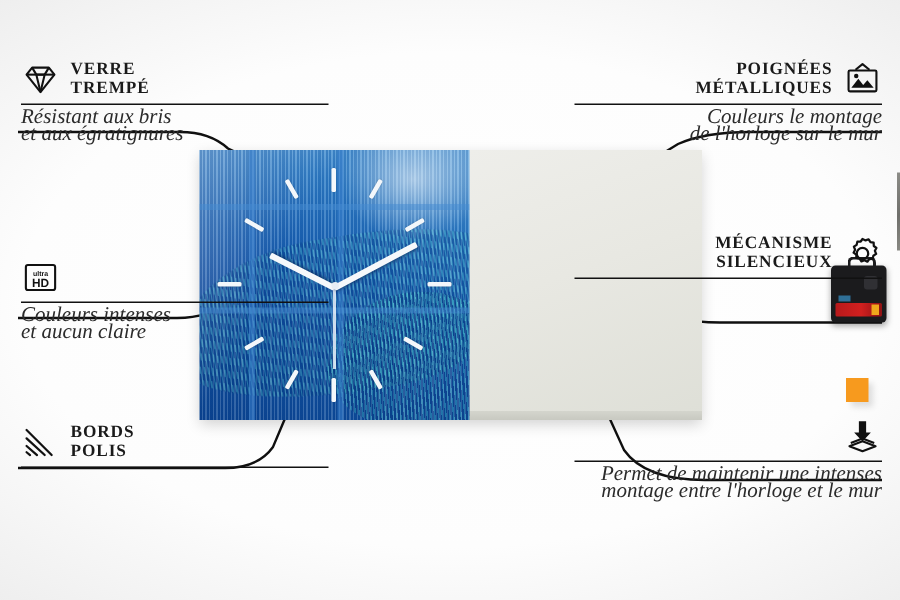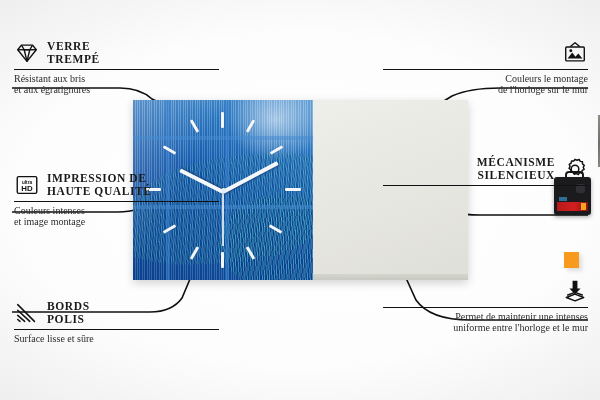--- a/index.html
+++ b/index.html
@@ -89,30 +89,30 @@
   }
   
   .feat{position:absolute;width:205px;}
   .feat .head{display:flex;align-items:center;gap:7px;}
   .feat .title{
     font-family:"Liberation Serif",serif;font-weight:bold;
     font-size:11.5px;letter-spacing:.6px;color:#1a1a1a;line-height:13px;text-transform:uppercase;
   }
   .feat .rule{height:1.4px;background:#111;margin:3px 0 4px;}
   .feat .sub{
-    font-family:"Liberation Serif",serif;font-size:10px;color:#2b2b2b;line-height:10.5px;
+    font-family:"Liberation Serif",serif;font-size:14px;color:#2b2b2b;line-height:10.5px;font-style:italic;
   }
   .feat.left{left:14px;text-align:left;}
   .feat.left .head{justify-content:flex-start;}
   .feat.right{right:12px;text-align:right;}
   .feat.right .head{justify-content:flex-end;}
   .ico{flex:0 0 auto;width:26px;height:26px;display:block;}
   .f1{top:40px;}
   .f2{top:172px;}
-  .f3{top:300px;}
+  .f3{top:282px;}
   .r1{top:40px;}
   .r2{top:156px;}
   .r3{top:278px;}
   svg.link{position:absolute;left:0;top:0;width:600px;height:400px;pointer-events:none;}
 </style>
 </head>
 <body>
 
 <div id="stage">
 
@@ -205,55 +205,52 @@
 
   <div class="feat left f2">
     <div class="head">
       <span class="ico">
         <svg viewBox="0 0 28 28" width="26" height="26">
           <rect x="3.5" y="5" width="21" height="18" fill="none" stroke="#111" stroke-width="1.5" rx="1.5"></rect>
           <text x="14" y="12.6" font-family="Liberation Sans, sans-serif" font-size="5" font-weight="bold" fill="#111" text-anchor="middle">ultra</text>
           <text x="14" y="20.5" font-family="Liberation Sans, sans-serif" font-size="8.5" font-weight="bold" fill="#111" text-anchor="middle">HD</text>
         </svg>
       </span>
-      <span class="title">
-        <span>IMPRESSION DE</span><br>
-        <span>HAUTE QUALITÉ</span>
-      </span>
     </div>
     <div class="rule"></div>
     <div class="sub">
       <span>Couleurs intenses</span><br>
-      <span>et image montage</span>
+      <span>et aucun claire</span>
     </div>
   </div>
 
   <div class="feat left f3">
     <div class="head">
       <span class="ico">
         <svg viewBox="0 0 28 28" width="26" height="26" stroke="#111" stroke-width="1.6" stroke-linecap="round">
           <path d="M4 5 L22 23"></path>
             <path d="M4 11 L17 23"></path>
             <path d="M4 16.5 L11.5 23"></path>
             <path d="M4 21 L6.5 23"></path>
         </svg>
       </span>
       <span class="title">
         <span>BORDS</span><br>
         <span>POLIS</span>
       </span>
     </div>
     <div class="rule"></div>
-    <div class="sub">
-      <span>Surface lisse et sûre</span>
-    </div>
   </div>
 
   <div class="feat right r1">
     <div class="head">
+      <span class="title">
+        <span>POIGNÉES</span><br>
+        <span>MÉTALLIQUES</span>
+      </span>
       <span class="ico">
         <svg viewBox="0 0 28 28" width="26" height="26" fill="none" stroke="#111" stroke-width="1.5" stroke-linejoin="round">
           <path d="M9 7 L14 3 L19 7"></path>
           <rect x="4" y="7.5" width="20" height="15" rx="1"></rect>
           <path d="M6 20 L11 13.5 L14.5 18 L17.5 14.5 L22 20 Z" fill="#111" stroke="none"></path>
           <circle cx="9.5" cy="11.5" r="1.6" fill="#111" stroke="none"></circle>
         </svg>
       </span>
     </div>
     <div class="rule"></div>
@@ -285,17 +282,17 @@
         <svg viewBox="0 0 28 28" width="26" height="26" fill="none" stroke="#111" stroke-width="1.5" stroke-linejoin="round">
           <path d="M11.4 3 h5.2 v8.2 h3.4 L14 17.6 L8 11.2 h3.4 z" fill="#111" stroke="none"></path>
           <path d="M14 17.4 L4.6 21 L14 24.6 L23.4 21 Z"></path>
           <path d="M5.6 18.6 L14 15.4 L22.4 18.6"></path>
         </svg>
       </span>
     </div>
     <div class="rule"></div>
     <div class="sub">
       <span>Permet de maintenir une intenses</span><br>
-      <span>uniforme entre l'horloge et le mur</span>
+      <span>montage entre l'horloge et le mur</span>
     </div>
   </div>
 
 </div>
 
 </body></html>

